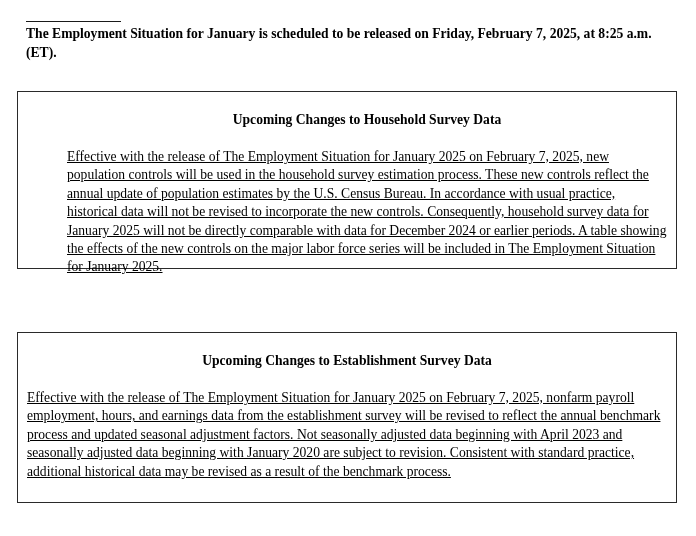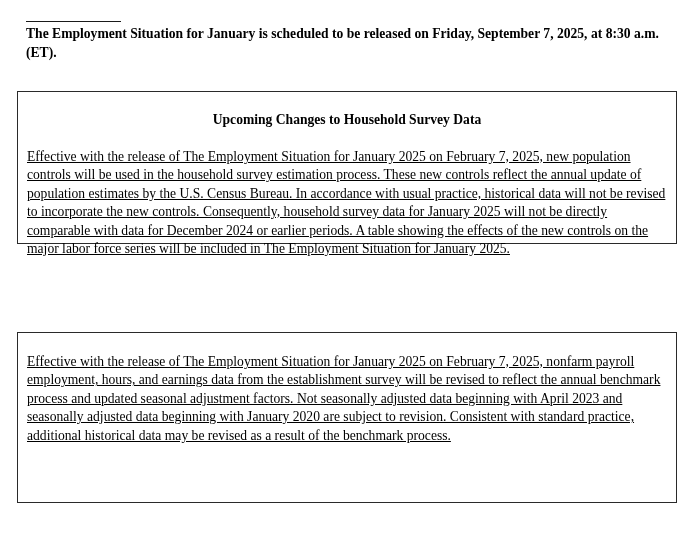--- a/index.html
+++ b/index.html
@@ -37,21 +37,22 @@
   .notice-box {
     position: absolute;
     left: 17px;
     width: 660px;
     border: 1.6px solid #2a2a2a;
     background: #ffffff;
     box-sizing: border-box;
   }
   .notice-box.household {
     top: 91px;
-    height: 153px;
+    height: 178px;
+    padding-left: 40px;
   }
   .notice-box.establishment {
     top: 332px;
     height: 171px;
   }
   .box-title {
     margin: 20px 10px 0 10px;
     text-align: center;
     font-size: 13.6px;
     font-weight: bold;
@@ -65,24 +66,25 @@
     text-decoration: underline;
   }
 </style>
 </head>
 <body>
 
 <div class="page">
 
   <div class="top-rule"></div>
 
-  <p class="announcement">The Employment Situation for January is scheduled to be released on Friday, September 7, 2025, at 8:30 a.m. (ET).</p>
+  <p class="announcement">The Employment Situation for January is scheduled to be released on Friday, February 7, 2025, at 8:25 a.m. (ET).</p>
 
   <section class="notice-box household">
     <h2 class="box-title">Upcoming Changes to Household Survey Data</h2>
     <p class="box-body">Effective with the release of The Employment Situation for January 2025 on February 7, 2025, new population controls will be used in the household survey estimation process. These new controls reflect the annual update of population estimates by the U.S. Census Bureau. In accordance with usual practice, historical data will not be revised to incorporate the new controls. Consequently, household survey data for January 2025 will not be directly comparable with data for December 2024 or earlier periods. A table showing the effects of the new controls on the major labor force series will be included in The Employment Situation for January 2025.</p>
   </section>
 
   <section class="notice-box establishment">
+    <h2 class="box-title">Upcoming Changes to Establishment Survey Data</h2>
     <p class="box-body">Effective with the release of The Employment Situation for January 2025 on February 7, 2025, nonfarm payroll employment, hours, and earnings data from the establishment survey will be revised to reflect the annual benchmark process and updated seasonal adjustment factors. Not seasonally adjusted data beginning with April 2023 and seasonally adjusted data beginning with January 2020 are subject to revision. Consistent with standard practice, additional historical data may be revised as a result of the benchmark process.</p>
   </section>
 
 </div>
 
 </body></html>

